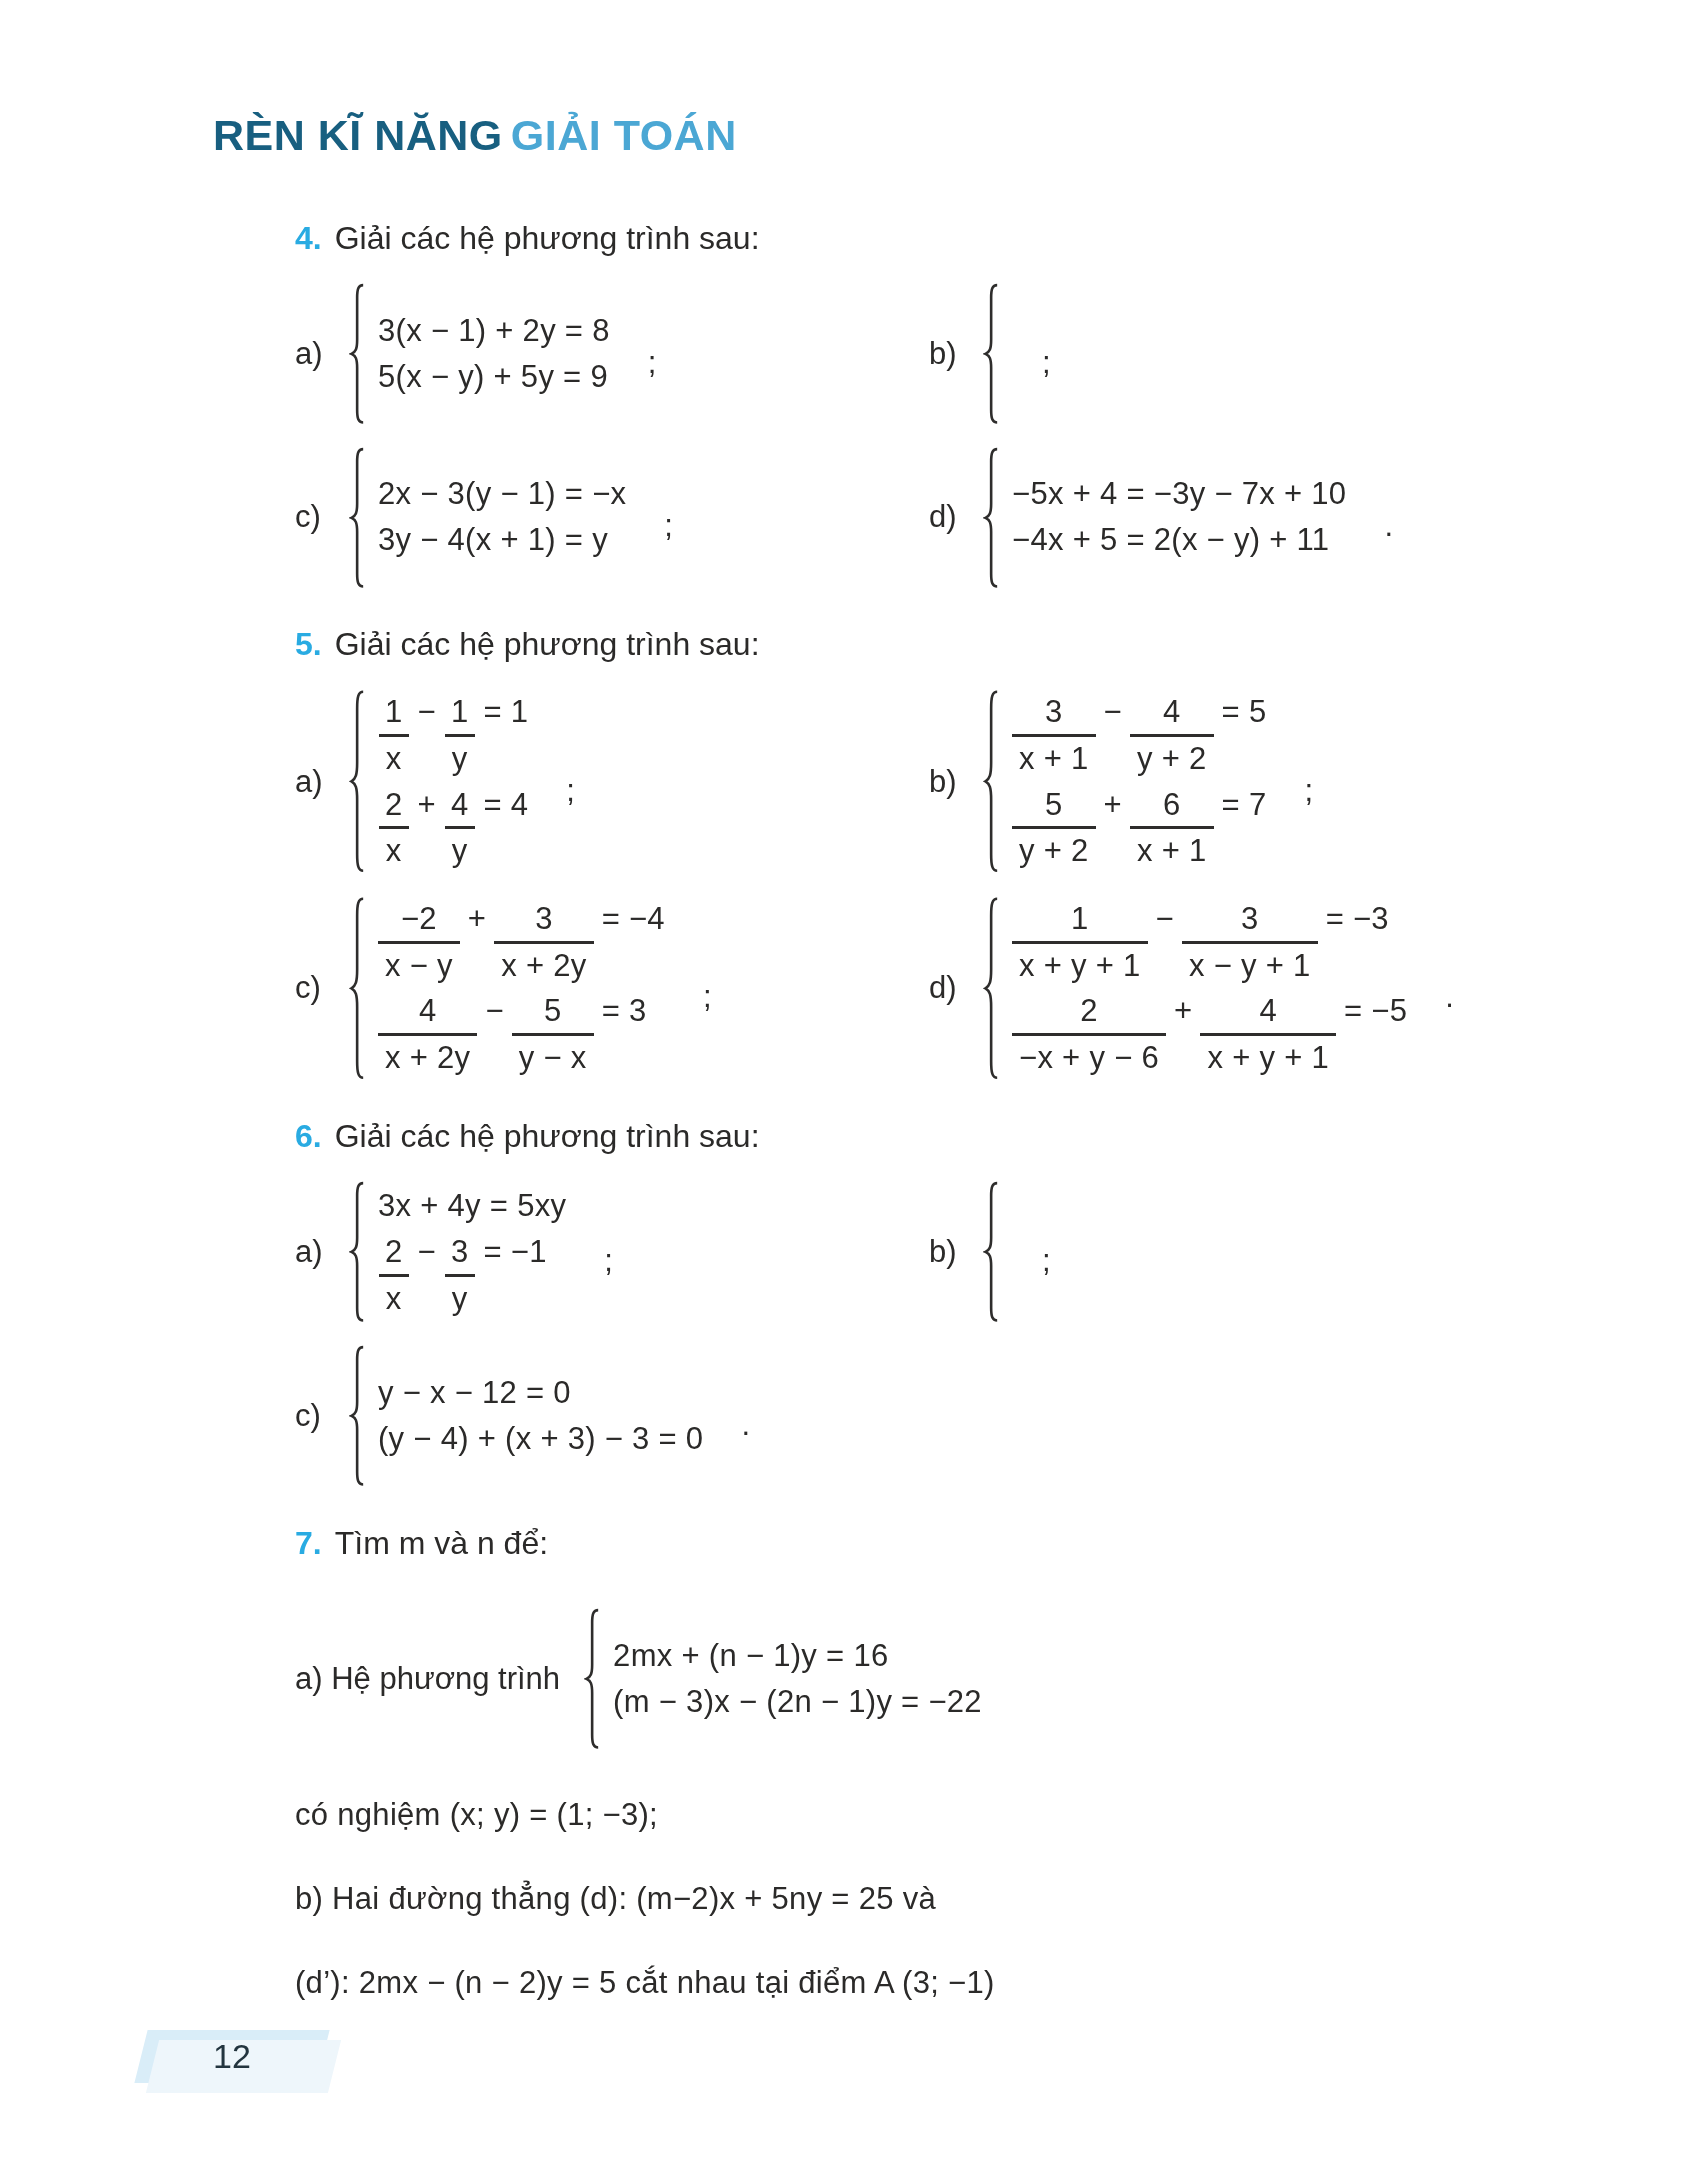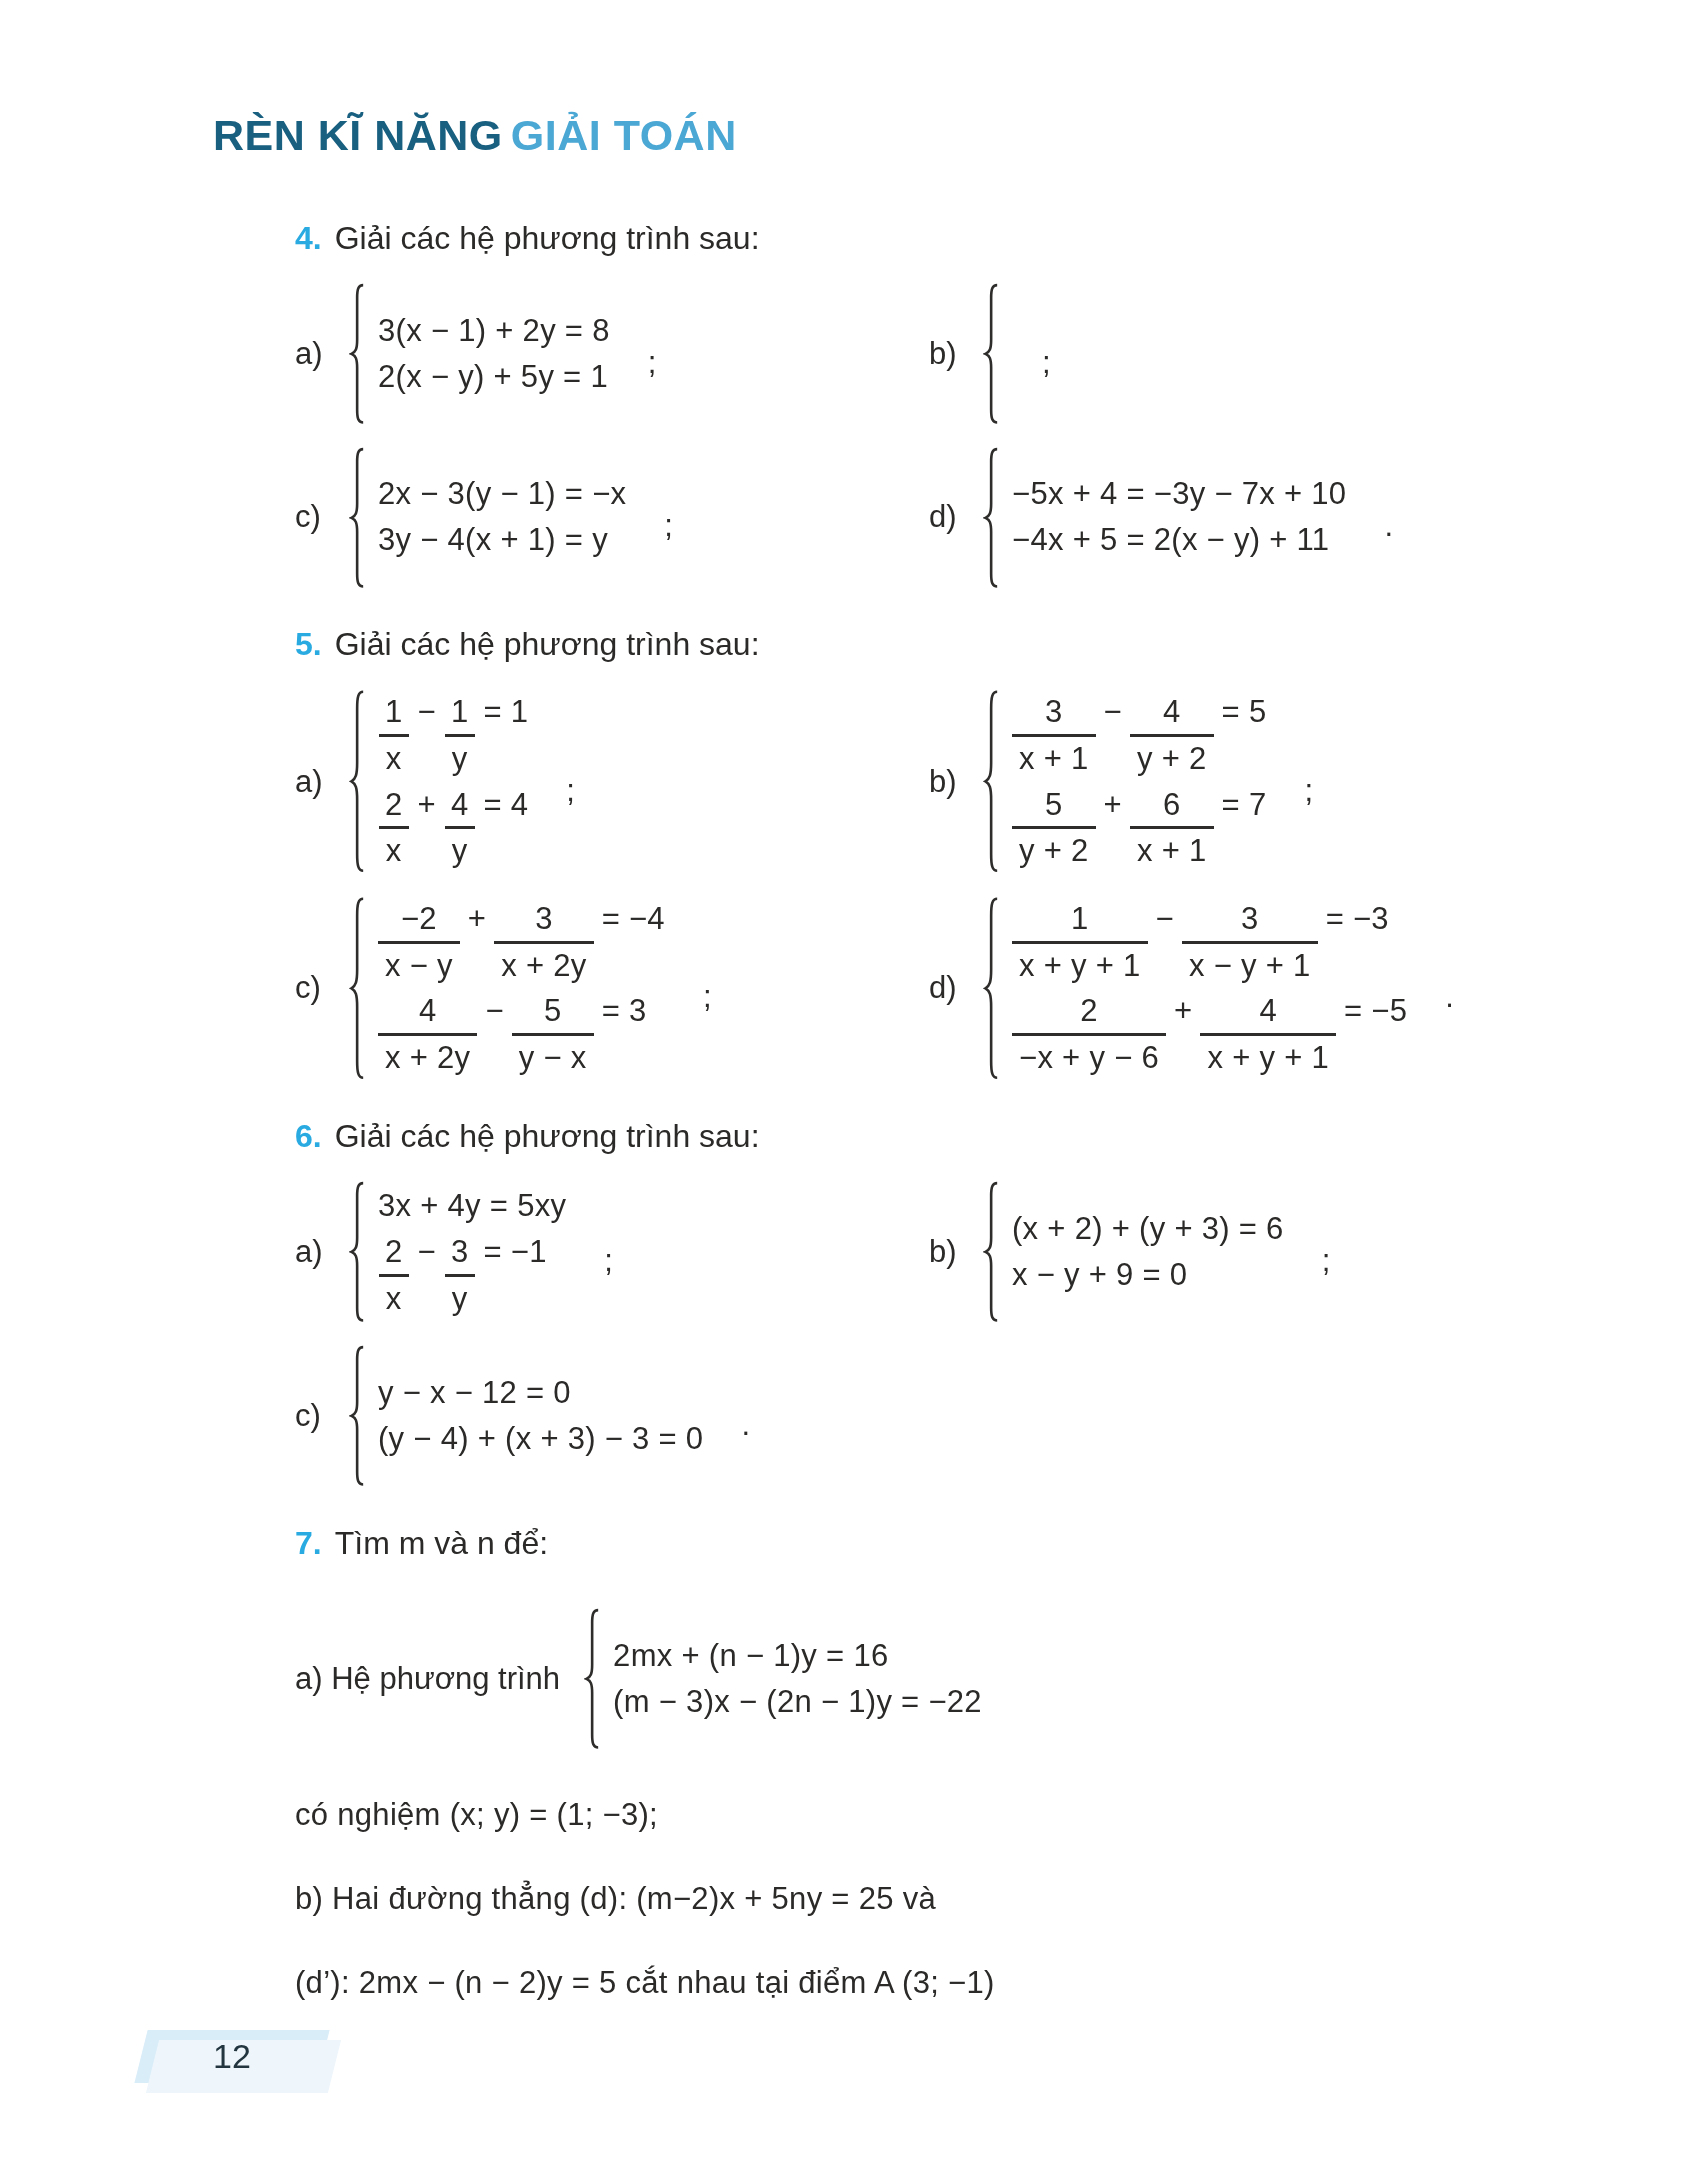--- a/index.html
+++ b/index.html
@@ -81,21 +81,21 @@
           <span class="brace">
             <svg viewBox="0 0 24 200" preserveAspectRatio="none" aria-hidden="true">
               <path d="M20 3 C13 3 11.5 9 11.5 21 L11.5 80 C11.5 93 9.5 97.5 3.5 100 C9.5 102.5 11.5 107 11.5 120 L11.5 179 C11.5 191 13 197 20 197" fill="none" stroke="#2e2d2c" stroke-width="2.6" vector-effect="non-scaling-stroke"></path>
             </svg>
           </span>
           <div class="eqs">
             <div class="eq">
               <span class="tok">3(x − 1) + 2y = 8</span>
             </div>
             <div class="eq">
-              <span class="tok">2(x − y) + 5y = 1</span>
+              <span class="tok">5(x − y) + 5y = 9</span>
             </div>
           </div>
           <span class="tail">;</span>
         </div>
         <div class="system">
           <span class="sys-label">b)</span>
           <span class="brace">
             <svg viewBox="0 0 24 200" preserveAspectRatio="none" aria-hidden="true">
               <path d="M20 3 C13 3 11.5 9 11.5 21 L11.5 80 C11.5 93 9.5 97.5 3.5 100 C9.5 102.5 11.5 107 11.5 120 L11.5 179 C11.5 191 13 197 20 197" fill="none" stroke="#2e2d2c" stroke-width="2.6" vector-effect="non-scaling-stroke"></path>
             </svg>
@@ -316,28 +316,20 @@
           </div>
           <span class="tail">;</span>
         </div>
         <div class="system">
           <span class="sys-label">b)</span>
           <span class="brace">
             <svg viewBox="0 0 24 200" preserveAspectRatio="none" aria-hidden="true">
               <path d="M20 3 C13 3 11.5 9 11.5 21 L11.5 80 C11.5 93 9.5 97.5 3.5 100 C9.5 102.5 11.5 107 11.5 120 L11.5 179 C11.5 191 13 197 20 197" fill="none" stroke="#2e2d2c" stroke-width="2.6" vector-effect="non-scaling-stroke"></path>
             </svg>
           </span>
-          <div class="eqs">
-            <div class="eq">
-              <span class="tok">(x + 2) + (y + 3) = 6</span>
-            </div>
-            <div class="eq">
-              <span class="tok">x − y + 9 = 0</span>
-            </div>
-          </div>
           <span class="tail">;</span>
         </div>
       </div>
       <div class="row">
         <div class="system">
           <span class="sys-label">c)</span>
           <span class="brace">
             <svg viewBox="0 0 24 200" preserveAspectRatio="none" aria-hidden="true">
               <path d="M20 3 C13 3 11.5 9 11.5 21 L11.5 80 C11.5 93 9.5 97.5 3.5 100 C9.5 102.5 11.5 107 11.5 120 L11.5 179 C11.5 191 13 197 20 197" fill="none" stroke="#2e2d2c" stroke-width="2.6" vector-effect="non-scaling-stroke"></path>
             </svg>

